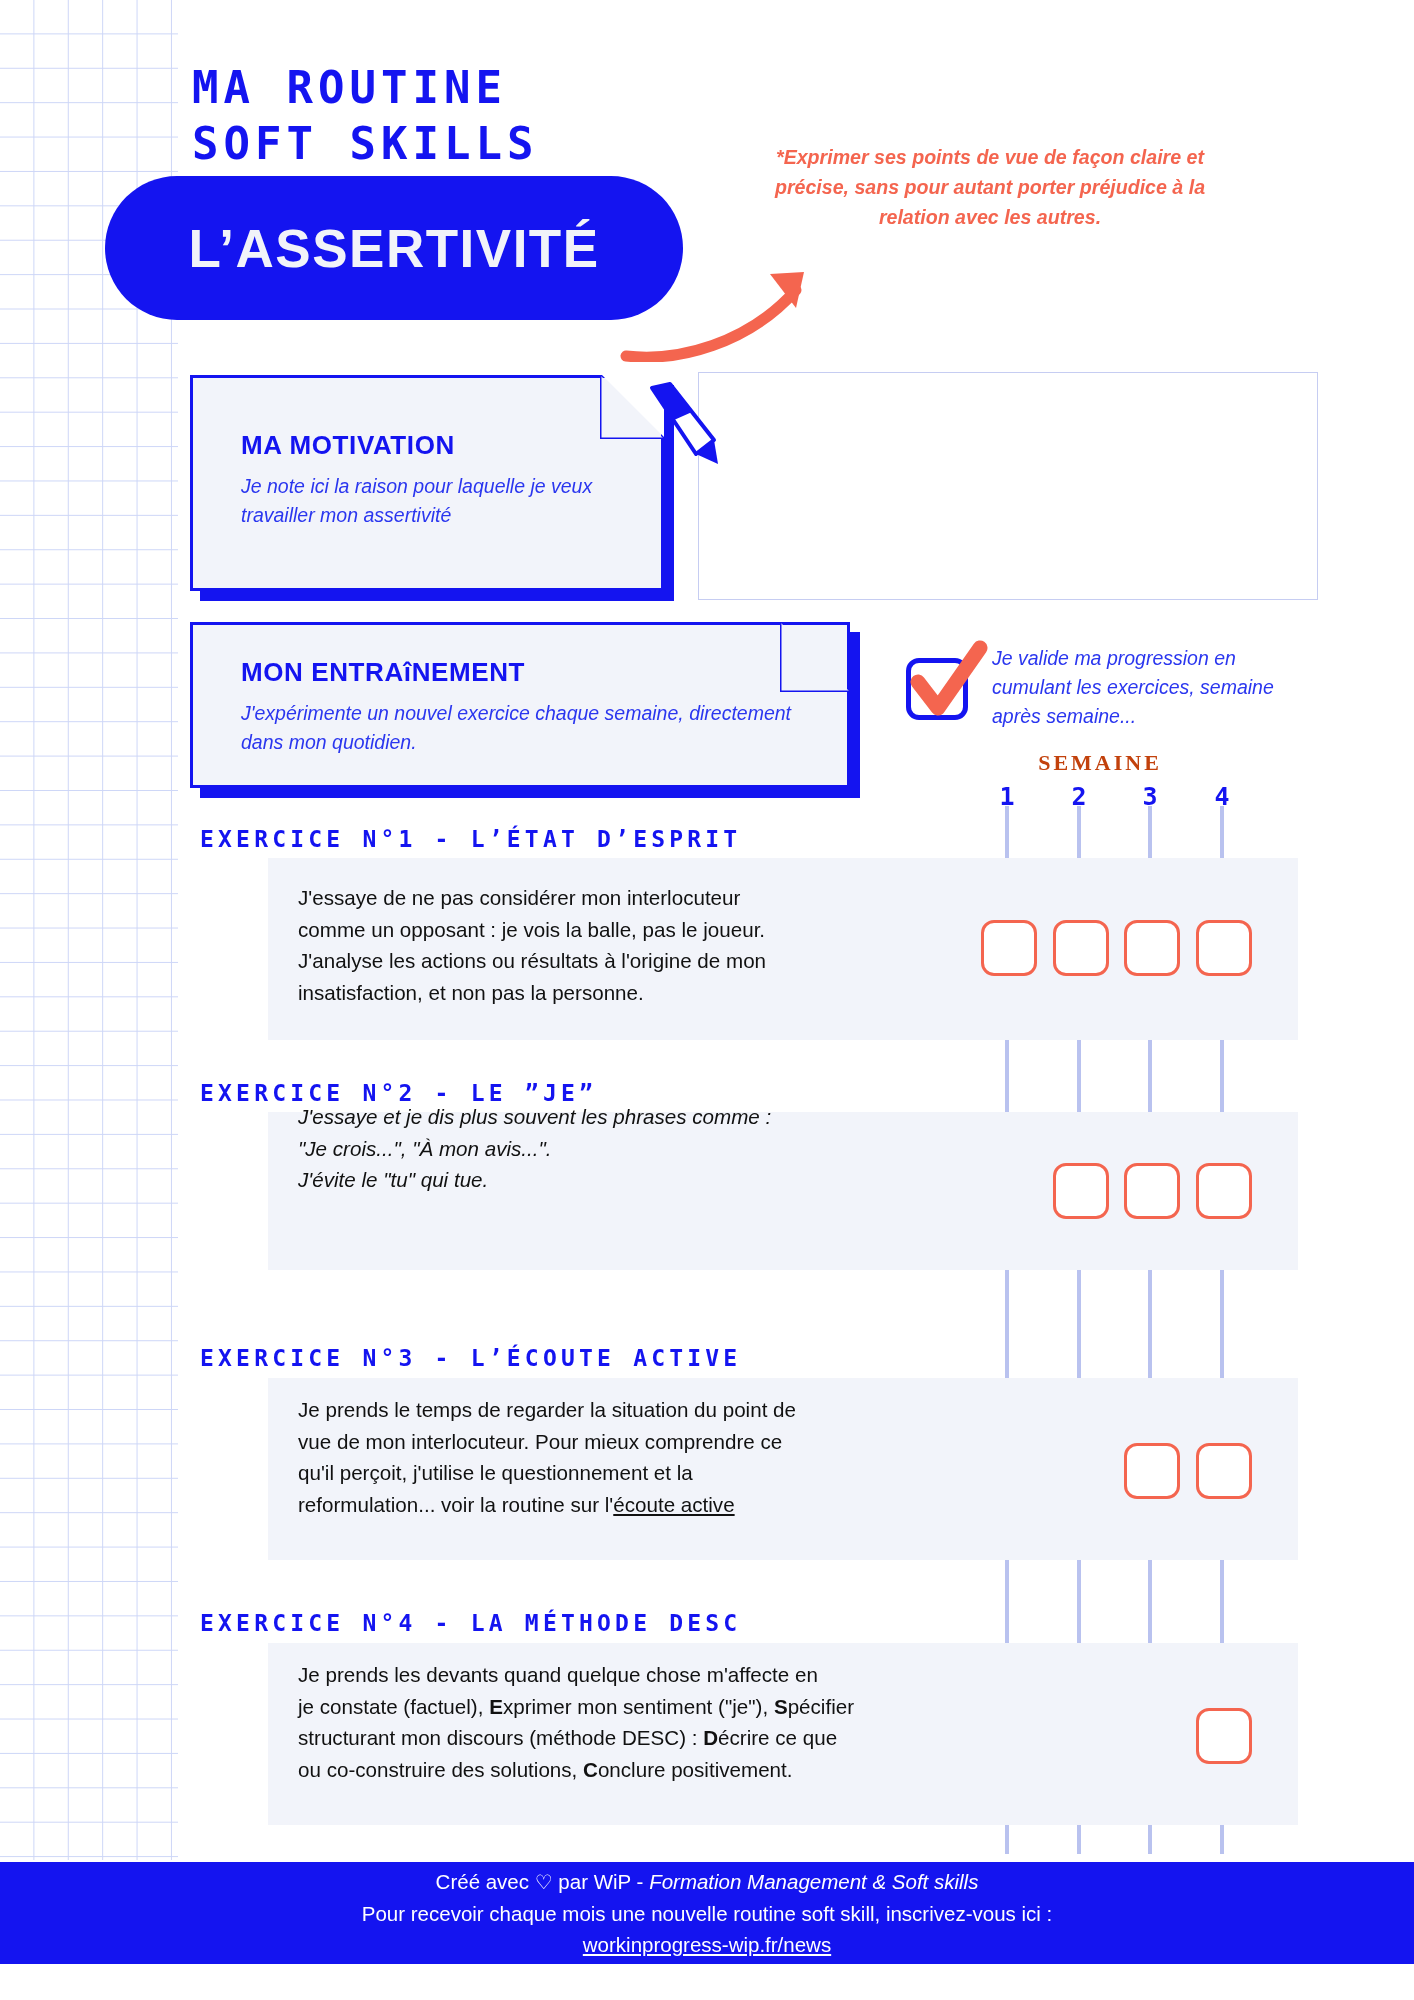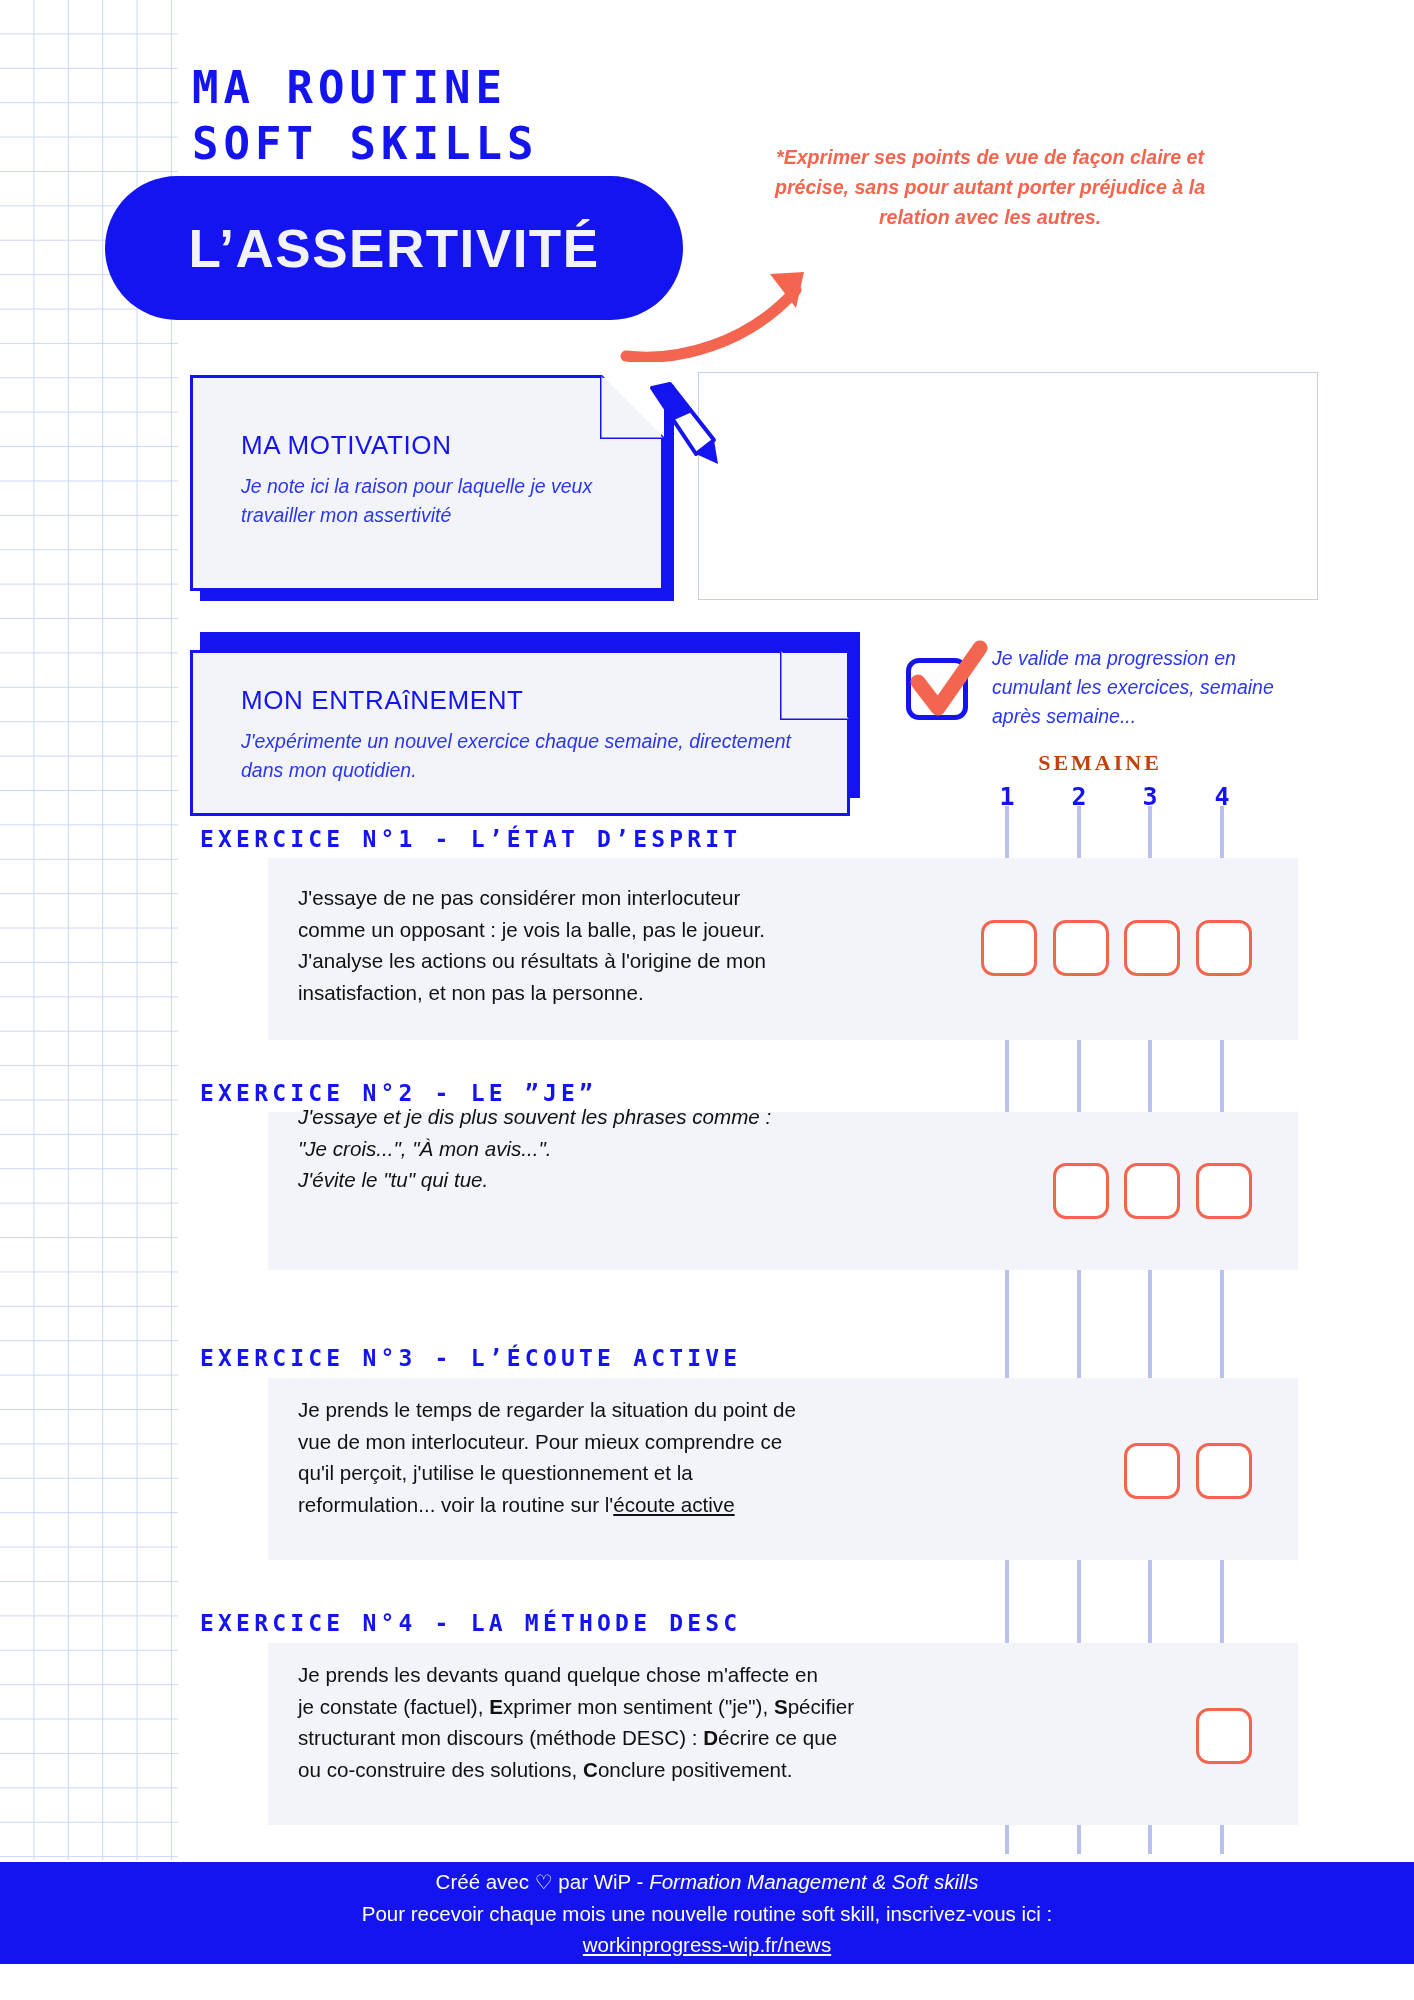--- a/index.html
+++ b/index.html
@@ -67,21 +67,21 @@
     position:absolute;
     background:#1414f0;
   }
   .card {
     position:absolute;
     background:#f2f4fa;
     border:3px solid #1414f0;
   }
   .card-title {
     color:#1414f0;
-    font-weight:400;
+    font-weight:700;
     font-size:26px;
     letter-spacing:0.6px;
   }
   .card-sub {
     color:#2a36ef;
     font-style:italic;
     font-size:19.5px;
     line-height:29px;
     margin-top:11px;
   }
@@ -96,21 +96,21 @@
   }
   #pencil-icon { position:absolute; left:640px; top:380px; width:90px; height:90px; z-index:6; }
 
   #note-area {
     position:absolute; left:698px; top:372px; width:620px; height:228px;
     border:1.6px solid #c6cdf2; background:#ffffff;
   }
 
   
   #training-shadow { left:200px; top:632px; width:660px; height:166px; }
-  #training-card   { left:190px; top:650px; width:660px; height:166px; }
+  #training-card   { left:190px; top:622px; width:660px; height:166px; }
   #training-inner  { position:absolute; left:48px; top:32px; width:560px; }
 
   
   #check-box {
     position:absolute; left:906px; top:658px; width:62px; height:62px;
     border:5px solid #1414f0; border-radius:13px; background:#ffffff;
   }
   #check-mark { position:absolute; left:896px; top:638px; width:96px; height:92px; z-index:5; }
   #check-legend {
     position:absolute; left:992px; top:644px; width:290px;

